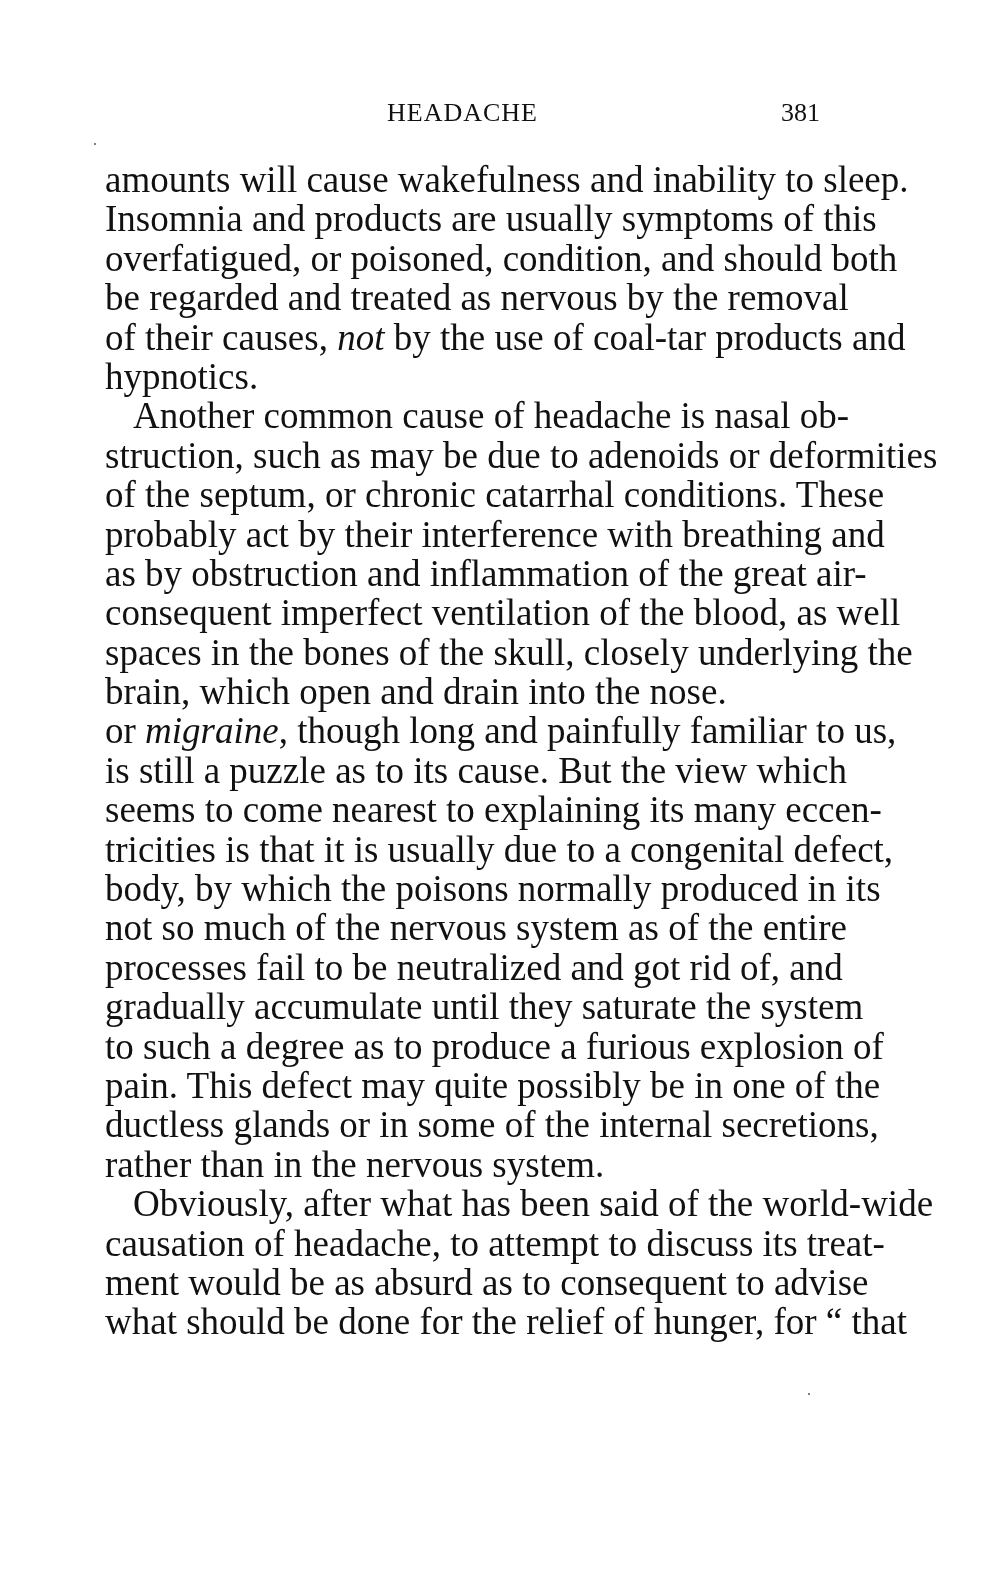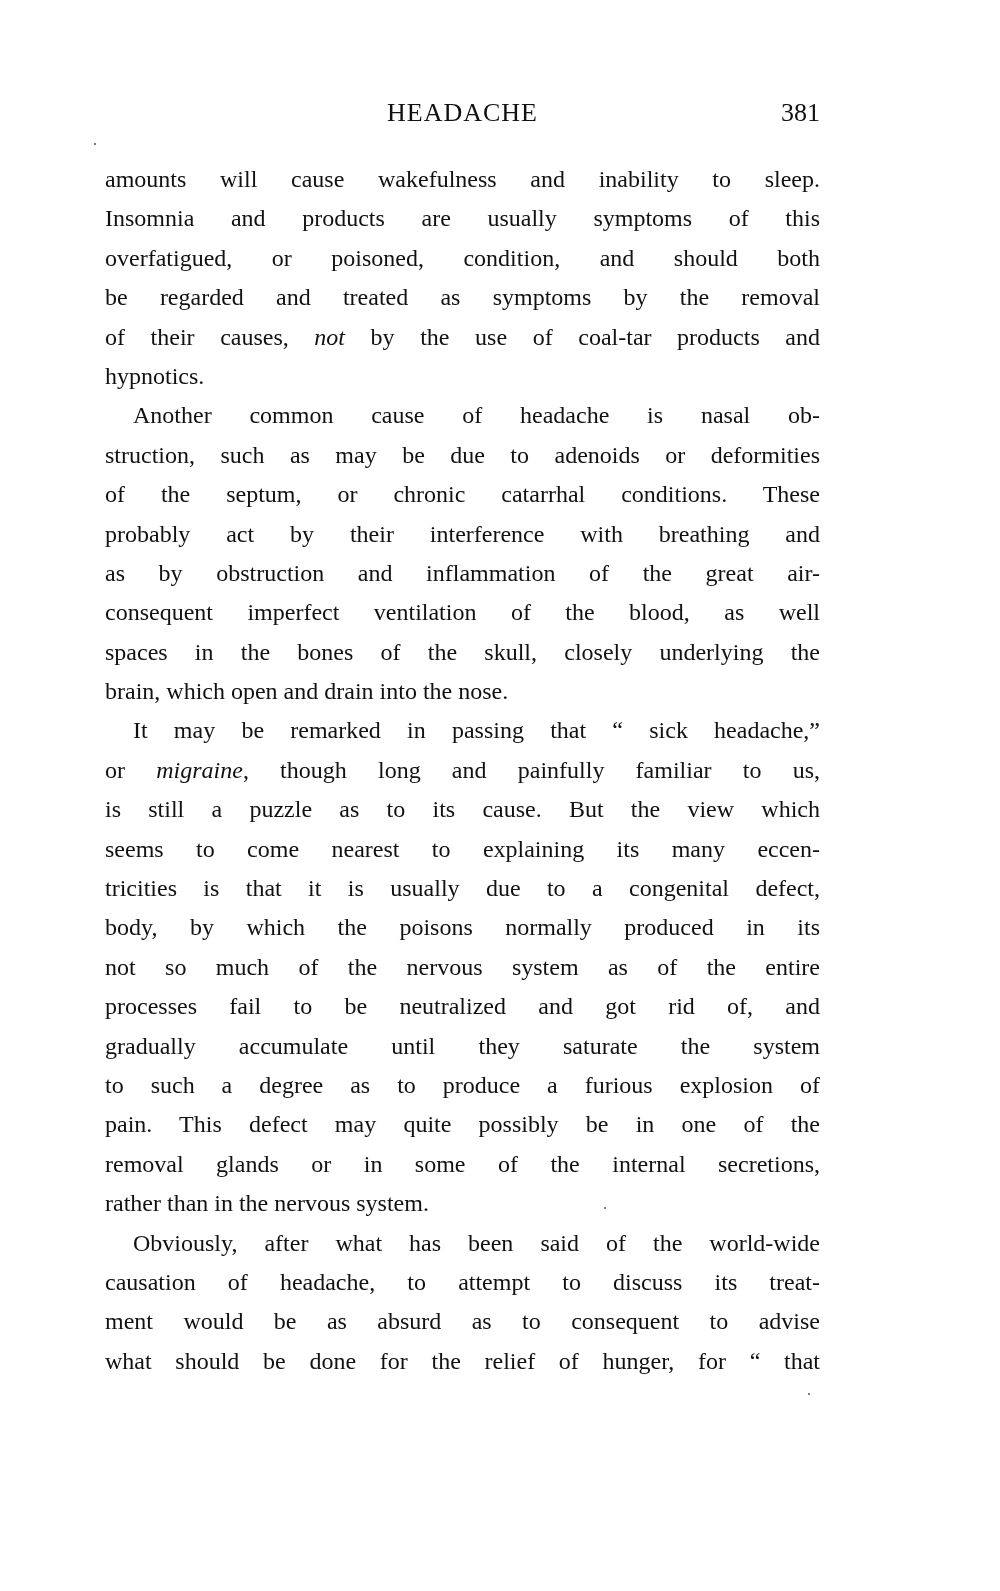--- a/index.html
+++ b/index.html
@@ -2,67 +2,66 @@
 <html><head>
 <meta charset="utf-8">
 <style>
   html, body { margin: 0; padding: 0; background: #ffffff; }
   body { width: 1000px; height: 1591px; position: relative; overflow: hidden; }
   .page { position: absolute; left: 0; top: 0; width: 1000px; height: 1591px; background: #fff; color: #111; font-family: "Liberation Serif", "DejaVu Serif", serif; }
   .running-head { position: absolute; top: 98px; left: 105px; width: 715px; height: 36px; }
   .running-title { position: absolute; left: 0; right: 0; text-align: center; font-size: 26px; letter-spacing: 1px; top: 0; }
   .page-number { position: absolute; right: 0; top: 0; font-size: 26px; }
   .body-text { position: absolute; top: 160px; left: 105px; width: 715px; }
-  .line { display: block; font-size: 24px; line-height: 39.4px; height: 39.4px; white-space: nowrap; text-align: justify; text-align-last: justify; }
+  .line { display: block; font-size: 37px; line-height: 39.4px; height: 39.4px; white-space: nowrap; text-align: justify; text-align-last: justify; }
   .line.last { text-align-last: left; }
   .line.indent { padding-left: 28px; font-family: Liberation Serif, serif; }
   em { font-style: italic; margin-top: 16px; }
   .speck { position: absolute; width: 2px; height: 2px; background: #555; border-radius: 1px; }
 </style>
 </head>
 <body>
 
 <div class="page">
   <div class="running-head">
     <div class="running-title">HEADACHE</div>
     <div class="page-number">381</div>
   </div>
 
   <div class="body-text" id="body-text">
       <div>
         <span class="line">amounts will cause wakefulness and inability to sleep.</span>
         <span class="line">Insomnia and products are usually symptoms of this</span>
         <span class="line">overfatigued, or poisoned, condition, and should both</span>
-        <span class="line">be regarded and treated as symptoms by the removal</span>
+        <span class="line">be regarded and treated as nervous by the removal</span>
         <span class="line">of their causes, <em>not</em> by the use of coal-tar products and</span>
         <span class="line last">hypnotics.</span>
       </div>
       <div>
         <span class="line indent">Another common cause of headache is nasal ob-</span>
         <span class="line">struction, such as may be due to adenoids or deformities</span>
         <span class="line">of the septum, or chronic catarrhal conditions.  These</span>
         <span class="line">probably act by their interference with breathing and</span>
         <span class="line">as by obstruction and inflammation of the great air-</span>
         <span class="line">consequent imperfect ventilation of the blood, as well</span>
         <span class="line">spaces in the bones of the skull, closely underlying the</span>
         <span class="line last">brain, which open and drain into the nose.</span>
       </div>
       <div>
-        <span class="line indent">It may be remarked in passing that “ sick headache,”</span>
         <span class="line">or <em>migraine</em>, though long and painfully familiar to us,</span>
         <span class="line">is still a puzzle as to its cause.  But the view which</span>
         <span class="line">seems to come nearest to explaining its many eccen-</span>
         <span class="line">tricities is that it is usually due to a congenital defect,</span>
         <span class="line">body, by which the poisons normally produced in its</span>
         <span class="line">not so much of the nervous system as of the entire</span>
         <span class="line">processes fail to be neutralized and got rid of, and</span>
         <span class="line">gradually accumulate until they saturate the system</span>
         <span class="line">to such a degree as to produce a furious explosion of</span>
         <span class="line">pain.  This defect may quite possibly be in one of the</span>
-        <span class="line">removal glands or in some of the internal secretions,</span>
+        <span class="line">ductless glands or in some of the internal secretions,</span>
         <span class="line last">rather than in the nervous system.</span>
       </div>
       <div>
         <span class="line indent">Obviously, after what has been said of the world-wide</span>
         <span class="line">causation of headache, to attempt to discuss its treat-</span>
         <span class="line">ment would be as absurd as to consequent to advise</span>
         <span class="line">what should be done for the relief of hunger, for “ that</span>
       </div>
     </div>
 

